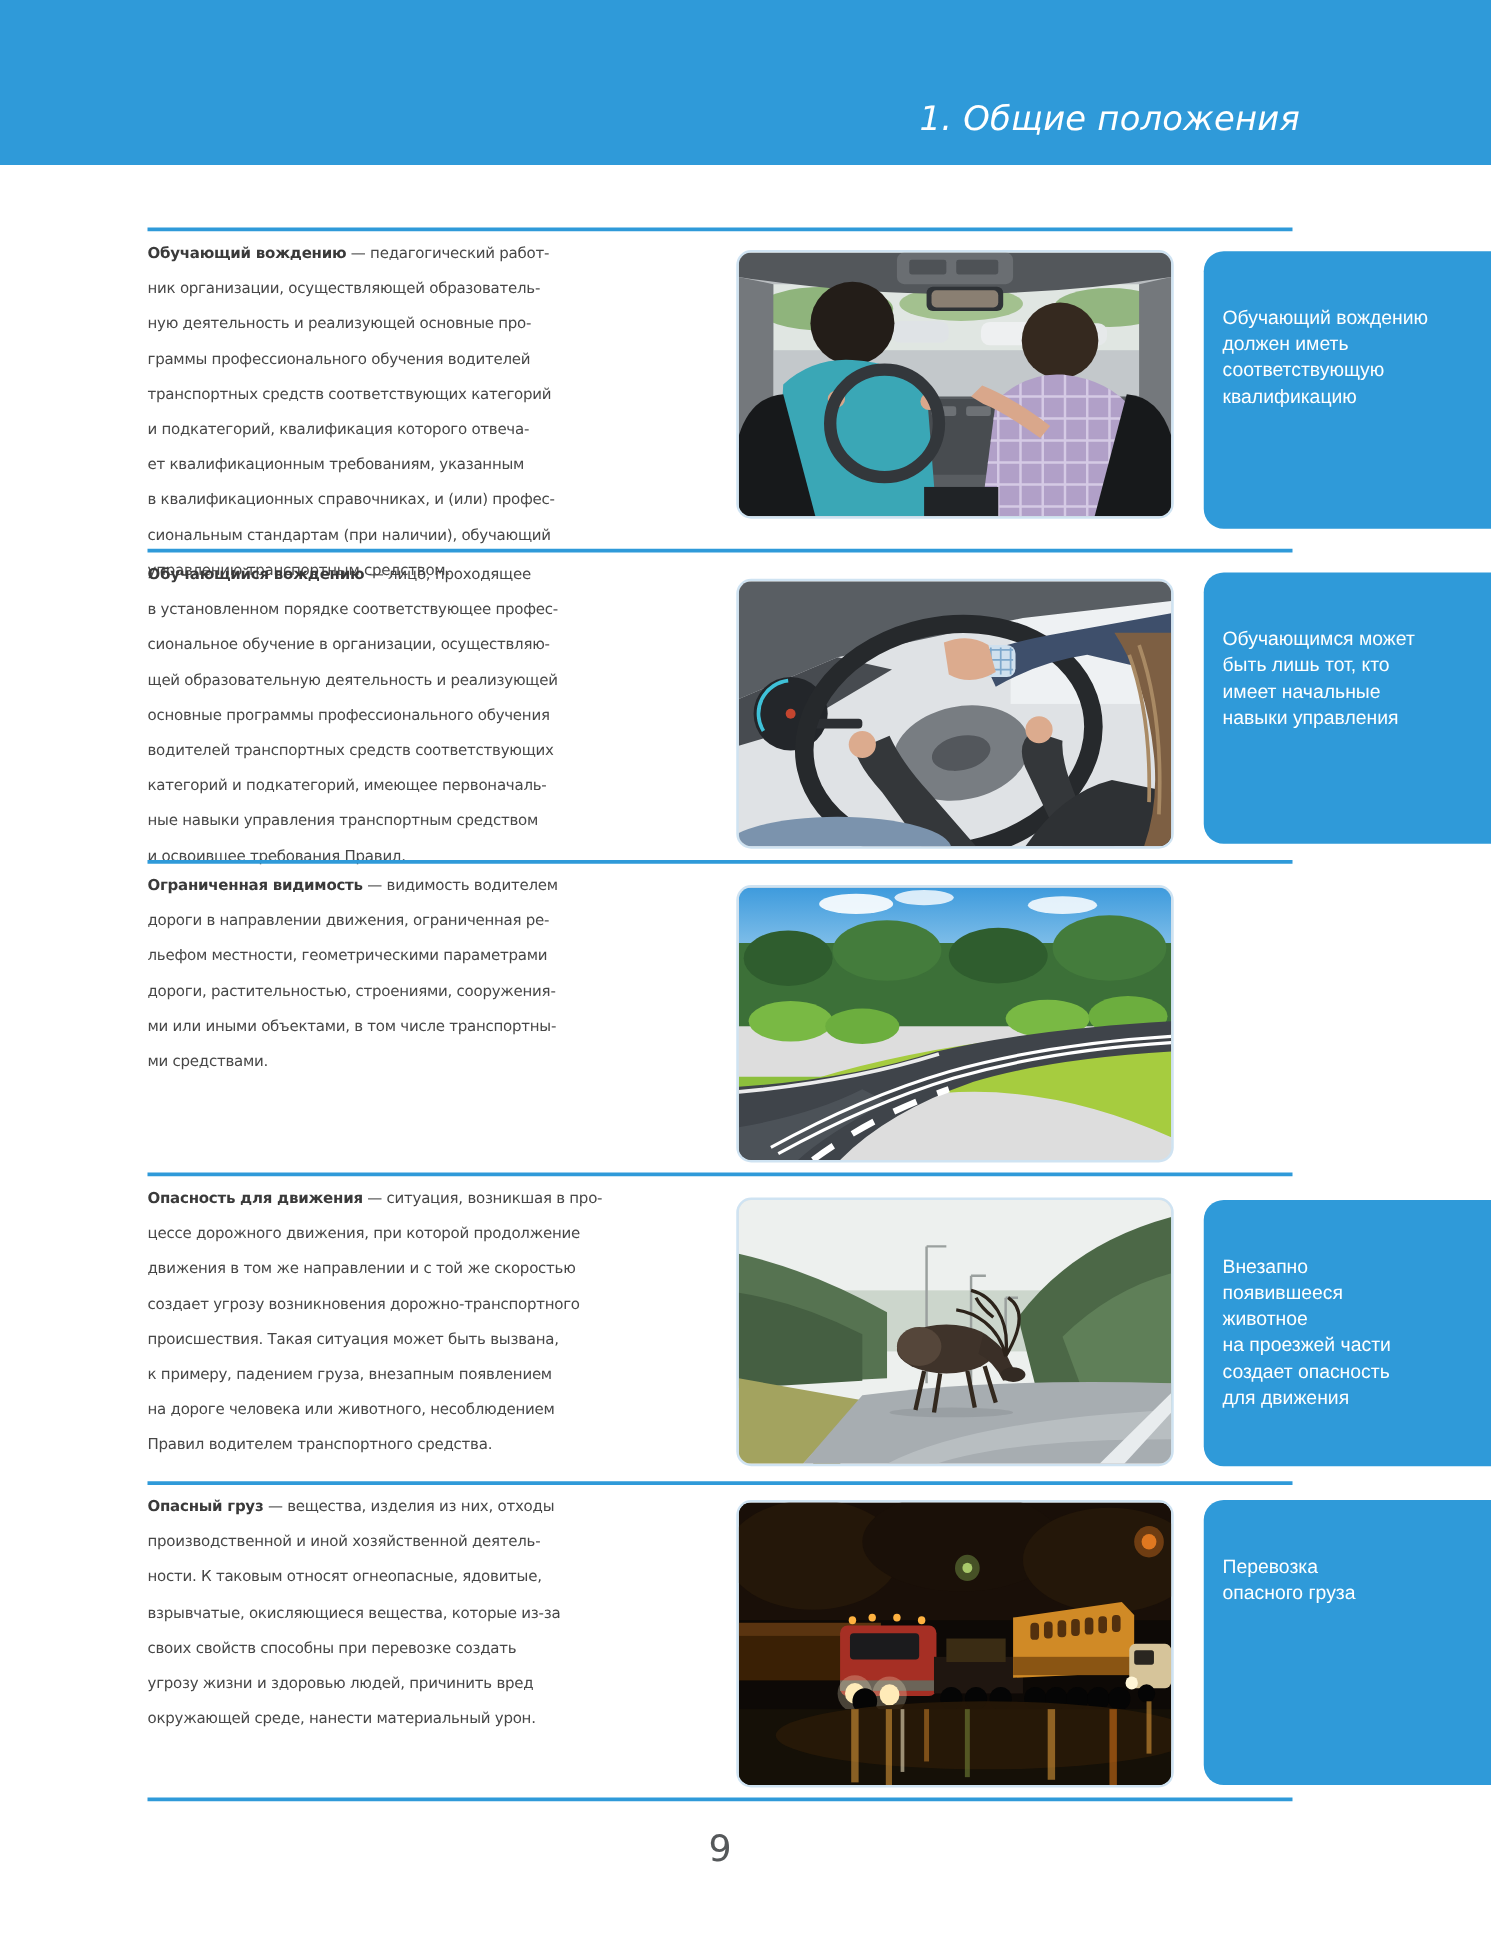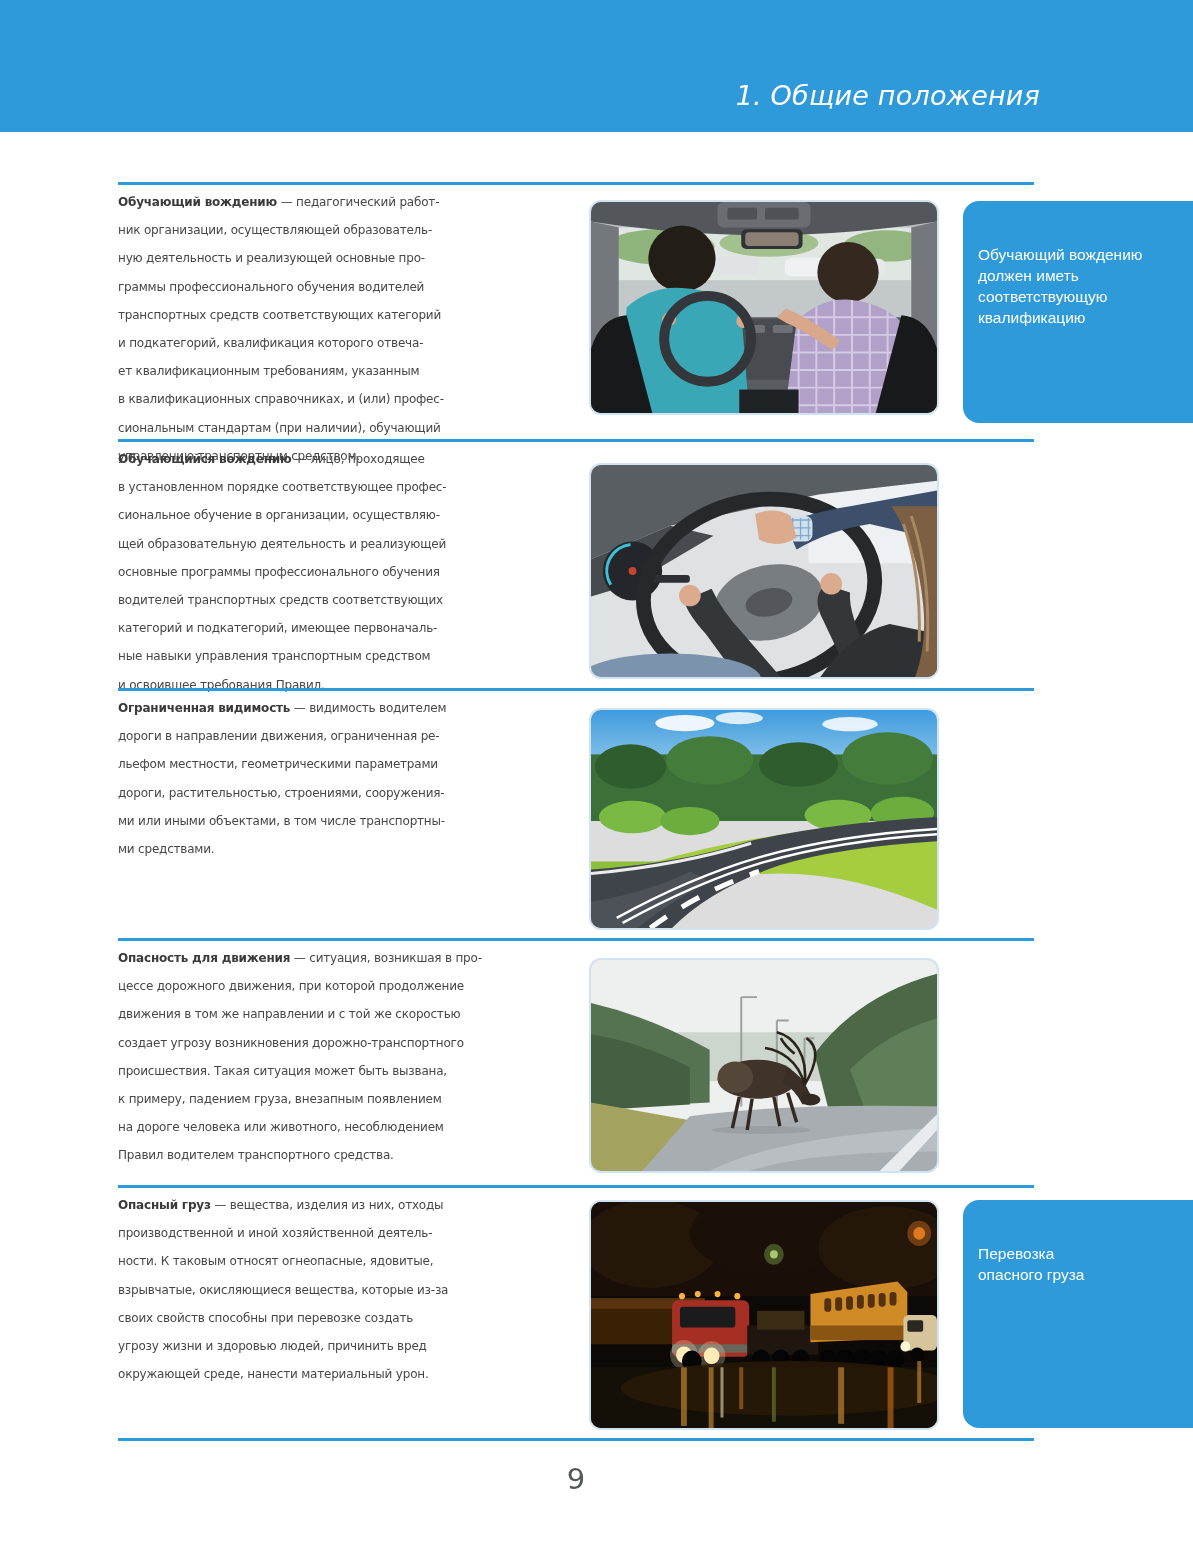--- a/index.html
+++ b/index.html
@@ -150,20 +150,26 @@
         <circle cx="100" cy="133" r="11" fill="#dcab8e"></circle>
         <circle cx="243" cy="121" r="11" fill="#dcab8e"></circle>
       </g>
       <path d="M232,216 Q262,172 302,162 L350,172 L350,216 Z" fill="#2e3134"></path>
       <g>
         <path d="M304,42 Q330,82 336,142 Q340,182 328,216 L350,216 L350,42 Z" fill="#7d5f43"></path>
         <path d="M316,60 Q334,110 332,180 M324,52 Q344,110 340,190" stroke="#a98a64" stroke-width="3" fill="none"></path>
       </g>
       <ellipse cx="80" cy="218" rx="92" ry="26" fill="#7b93ad"></ellipse>
     </svg>
+  </div>
+  <div class="callout" style="top:19px;height:217px">
+    <div>Обучающимся может
+быть лишь тот, кто
+имеет начальные
+навыки управления</div>
   </div>
 </div>
 
 <div class="section" style="top:688px;height:240px">
   <div class="rule"></div>
   <div class="deftext"><span class="term">Ограниченная видимость</span><span> — видимость водителем
 дороги в направлении движения, ограниченная ре-
 льефом местности, геометрическими параметрами
 дороги, растительностью, строениями, сооружения-
 ми или иными объектами, в том числе транспортны-
@@ -234,20 +240,28 @@
         <ellipse cx="172" cy="174" rx="50" ry="4" fill="#8e9498" opacity=".55"></ellipse>
         <ellipse cx="168" cy="122" rx="40" ry="20" fill="#3f332a"></ellipse>
         <ellipse cx="146" cy="120" rx="18" ry="16" fill="#55463a"></ellipse>
         <path d="M198,110 Q214,118 220,134 L226,144 L214,148 Q206,132 194,126 Z" fill="#3a2f27"></path>
         <ellipse cx="222" cy="143" rx="10" ry="6" fill="#332a23"></ellipse>
         <path d="M150,140 L143,172 M163,142 L158,174 M185,140 L191,170 M199,136 L208,166" stroke="#33291f" stroke-width="3.5" fill="none"></path>
         <path d="M216,128 C210,102 190,92 176,90 M216,128 C220,96 204,78 188,74 M216,128 C230,104 230,88 218,80 M206,96 Q196,88 192,80" stroke="#2c231a" stroke-width="2.6" fill="none"></path>
       </g>
     </svg>
   </div>
+  <div class="callout" style="top:22px;height:213px">
+    <div>Внезапно
+появившееся
+животное
+на проезжей части
+создает опасность
+для движения</div>
+  </div>
 </div>
 
 <div class="section" style="top:1185px;height:253px">
   <div class="rule"></div>
   <div class="deftext"><span class="term">Опасный груз</span><span> — вещества, изделия из них, отходы
 производственной и иной хозяйственной деятель-
 ности. К таковым относят огнеопасные, ядовитые,
 взрывчатые, окисляющиеся вещества, которые из-за
 своих свойств способны при перевозке создать
 угрозу жизни и здоровью людей, причинить вред

